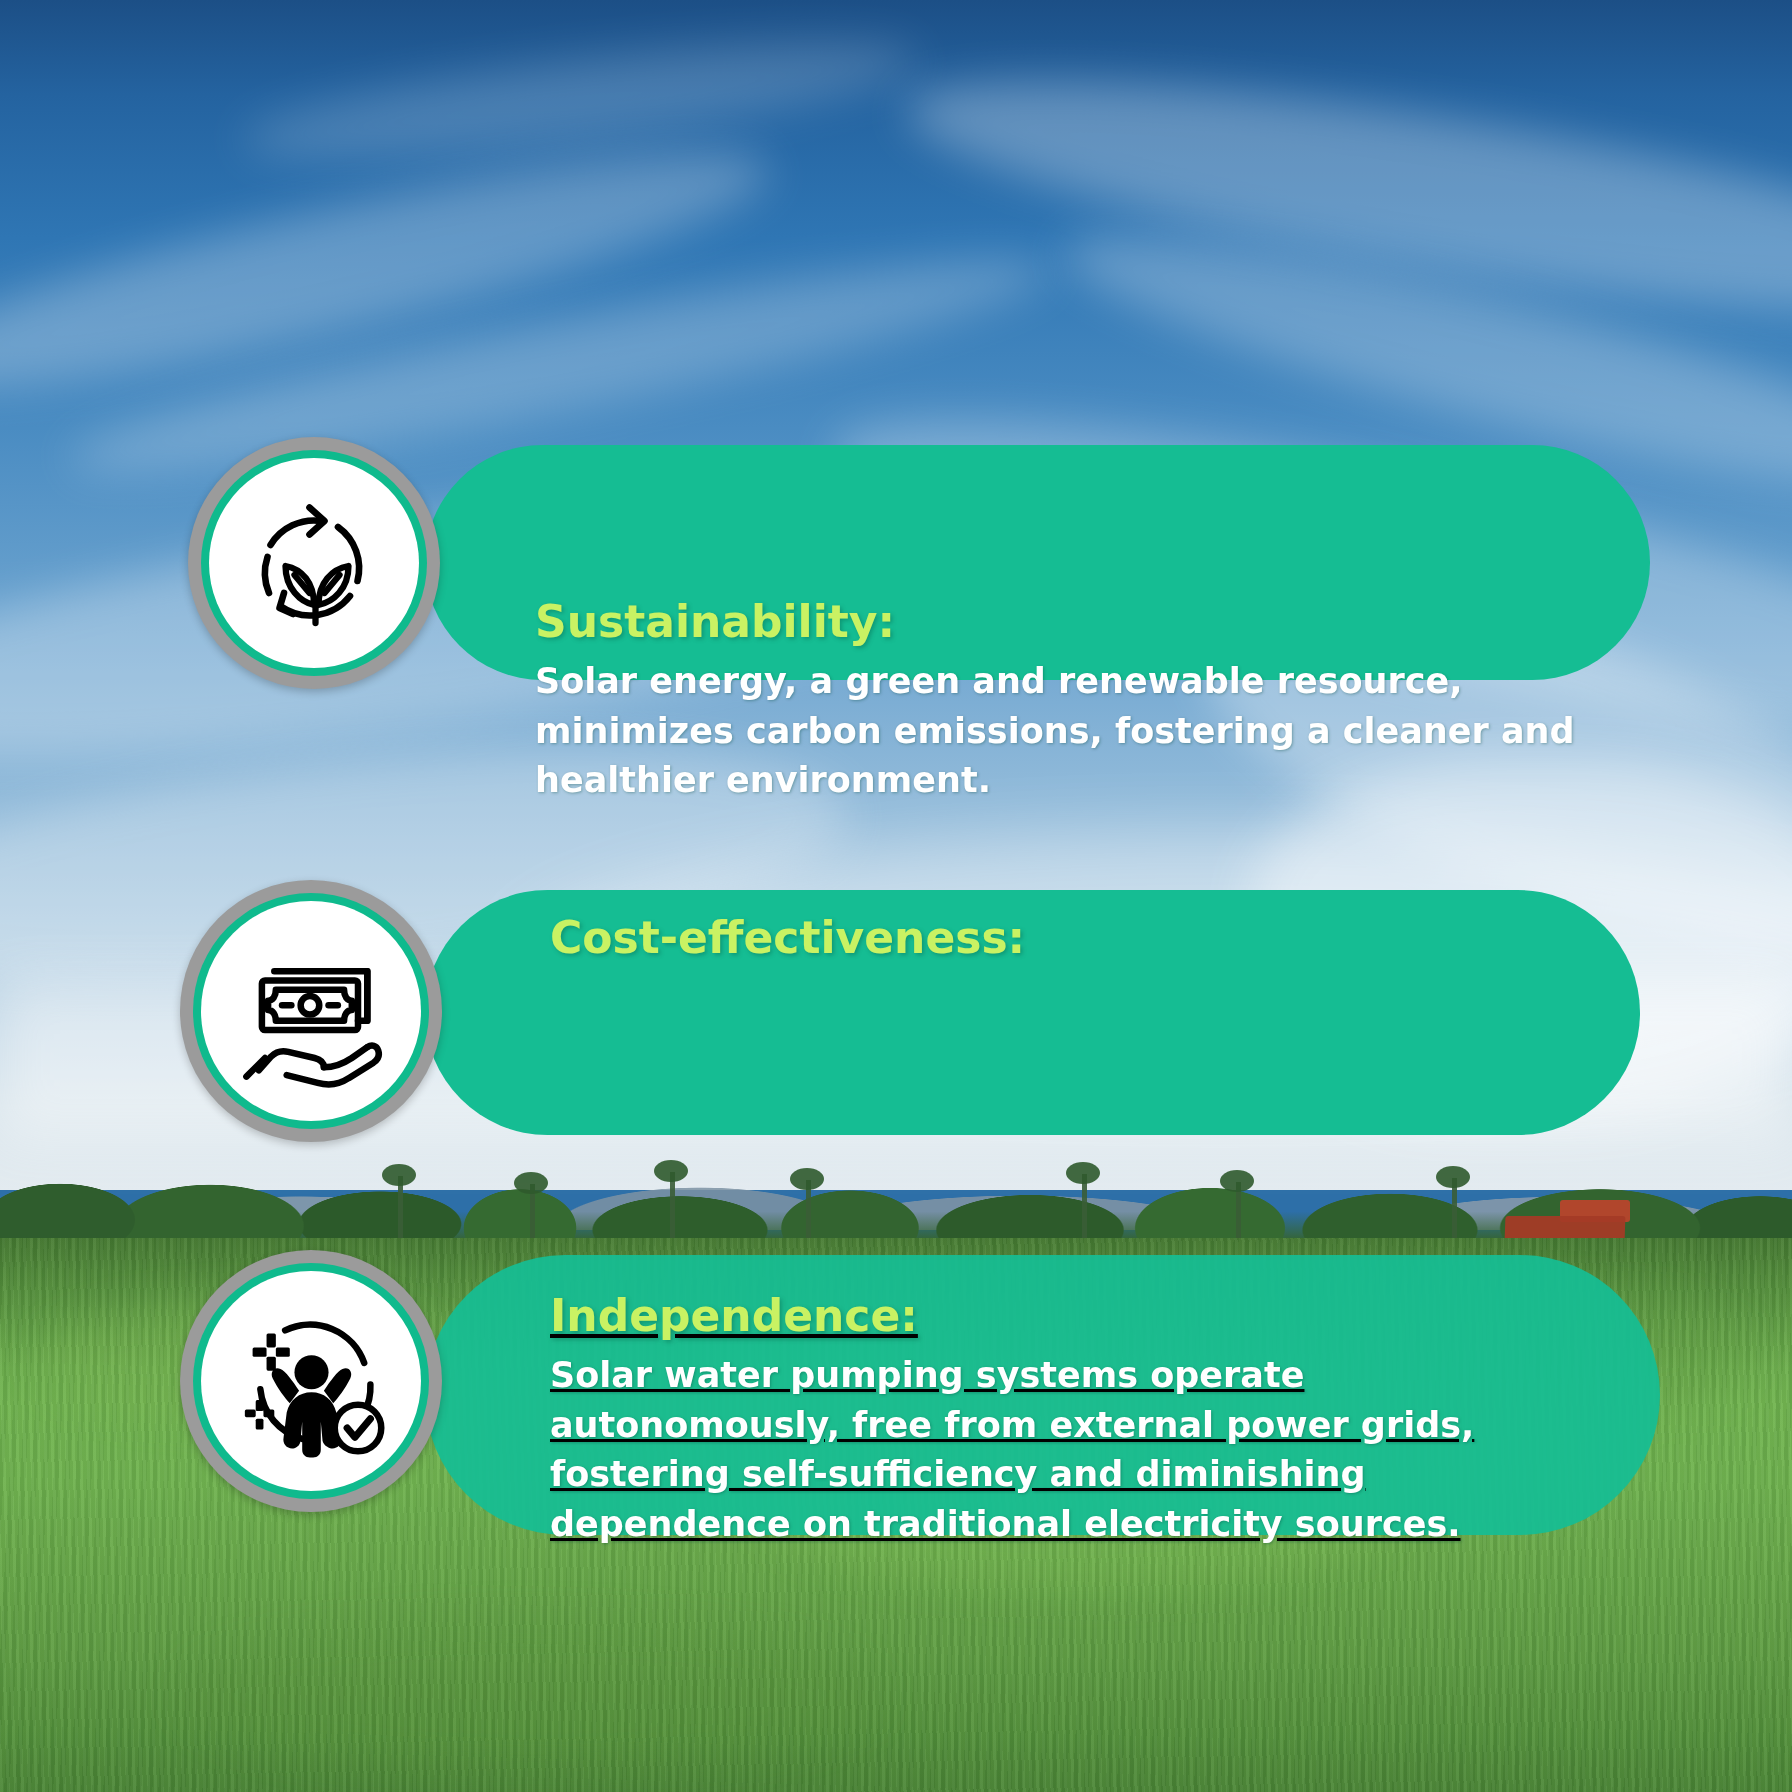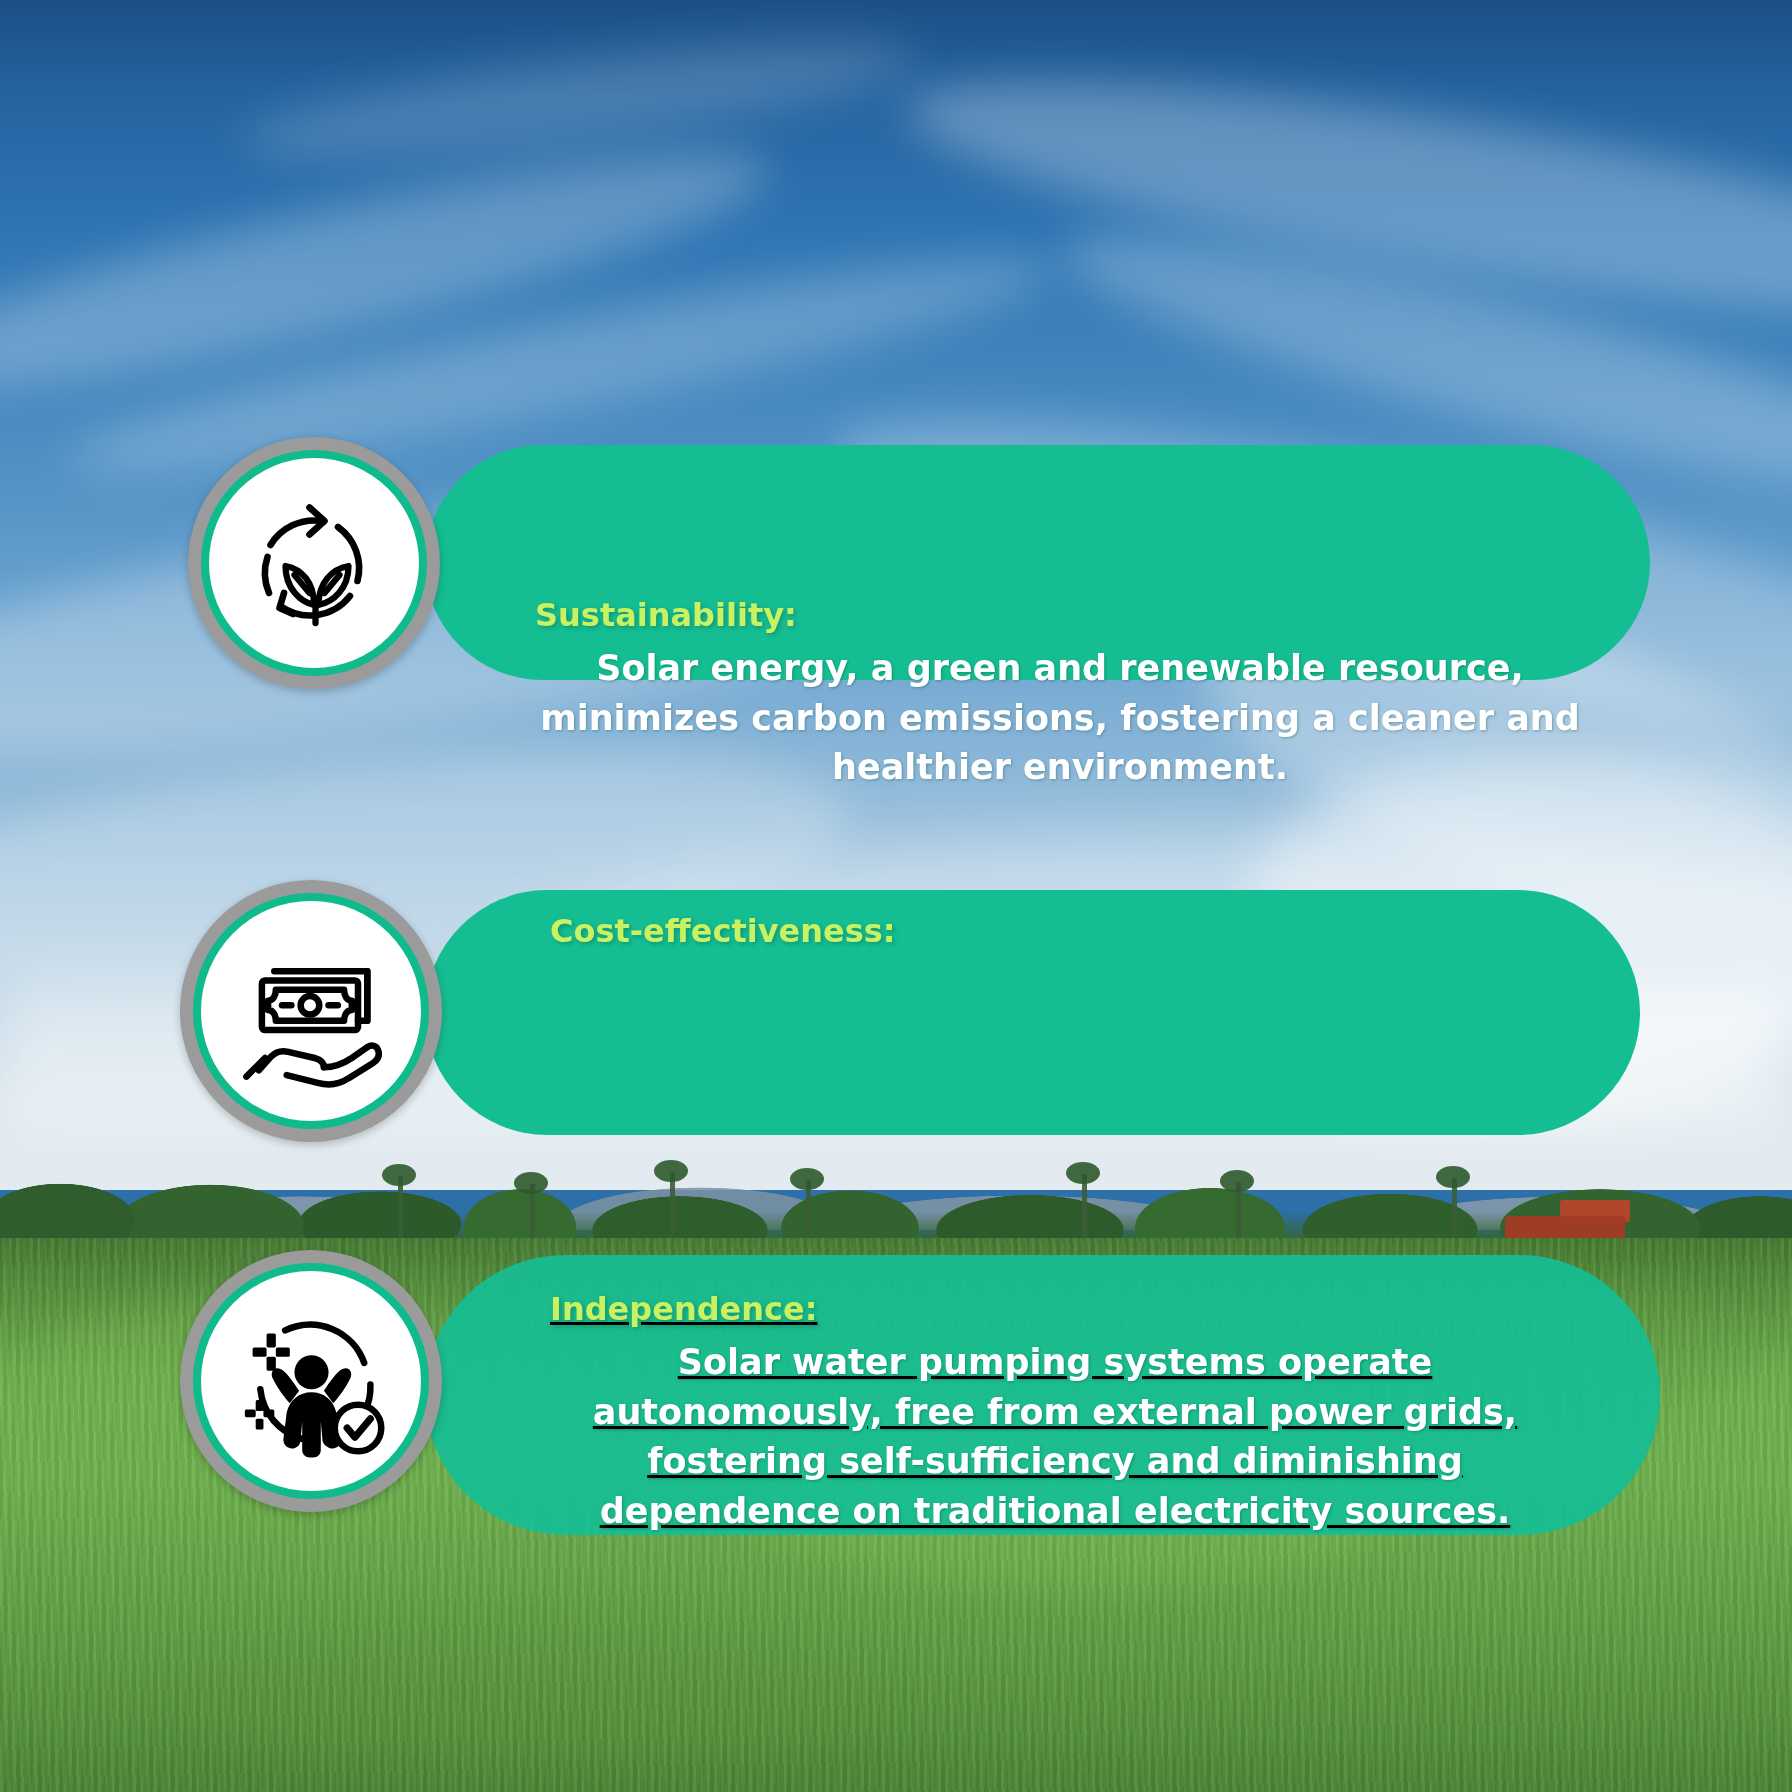--- a/index.html
+++ b/index.html
@@ -151,35 +151,34 @@
     border-radius:50%;
     background:#ffffff;
     display:flex;align-items:center;justify-content:center;
   }
   .badge svg{display:block;}
 
   .txt{position:absolute;}
   .heading{
     font-family:"DejaVu Sans",sans-serif;
     font-weight:bold;
-    font-size:32px;
+    font-size:44px;
     color:#c9f263;
     text-shadow:2px 2px 4px rgba(0,80,60,.35);
     margin:0 0 10px 0;
     white-space:nowrap;
   }
   .body{
     font-family:"DejaVu Sans",sans-serif;
     font-weight:bold;
     font-size:35px;
     line-height:1.42;
     color:#ffffff;
     text-shadow:1px 1px 3px rgba(0,70,55,.35);
     margin:0;
-    text-align:center;
   }
 
   
   #card1 .pill{left:425px;top:445px;width:1225px;height:235px;}
   #card1 .badge{left:188px;top:437px;width:252px;height:252px;}
   #card1 .txt {left:535px;top:596px;width:1050px;}
 
   #card2 .pill{left:425px;top:890px;width:1215px;height:245px;}
   #card2 .badge{left:180px;top:880px;width:262px;height:262px;}
   #card2 .txt {left:550px;top:912px;width:1000px;}

